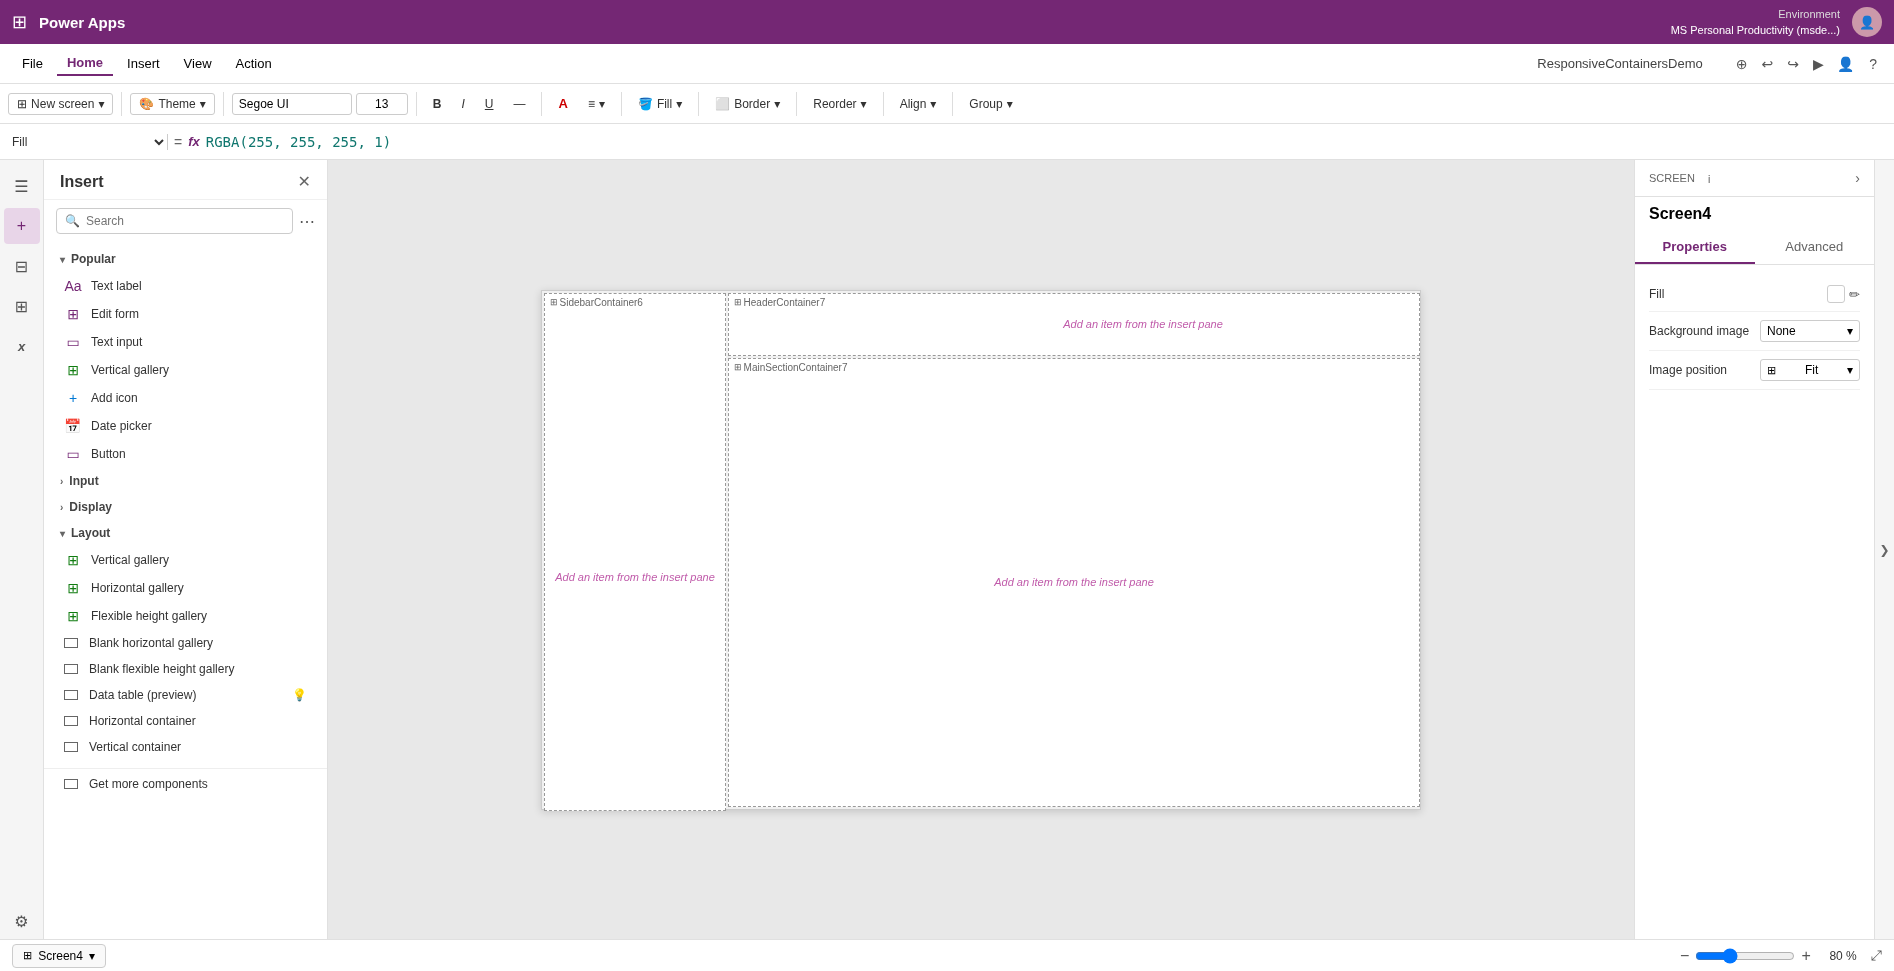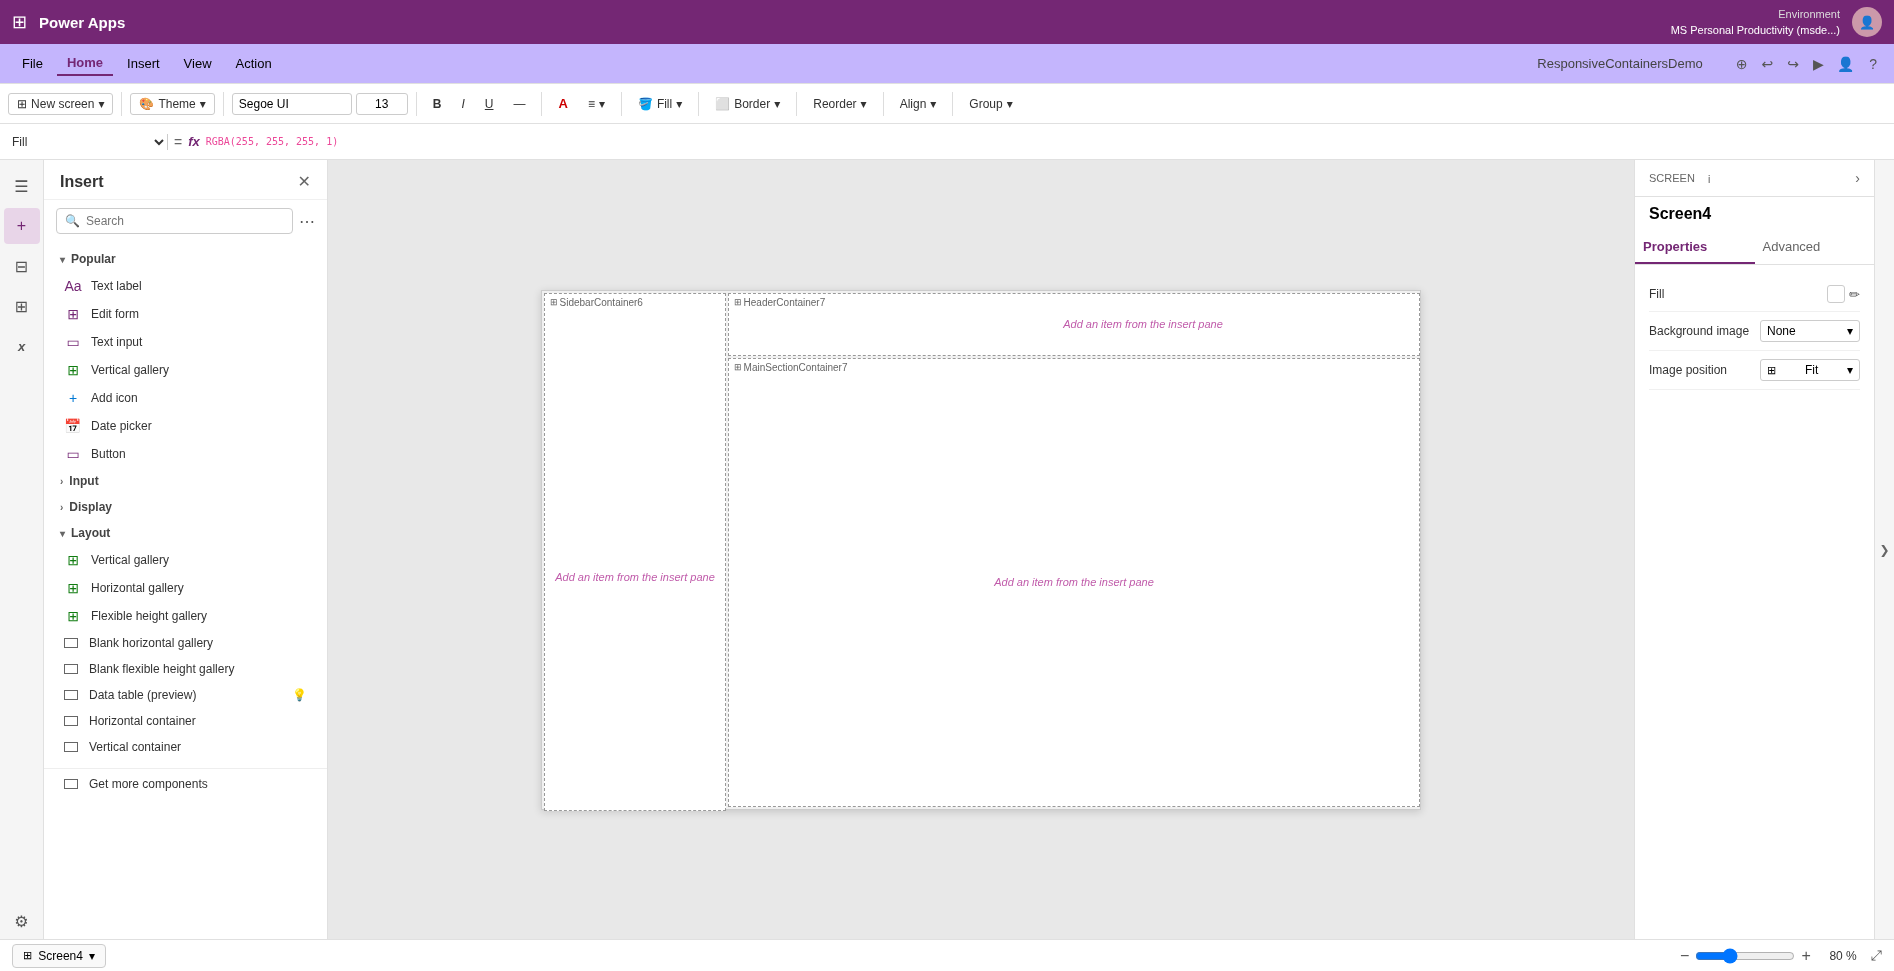--- a/index.html
+++ b/index.html
@@ -9,21 +9,21 @@
     #title-bar {
       display: flex; align-items: center;
       background: #742774; color: white;
       height: 44px; padding: 0 12px; gap: 12px;
     }
     #title-bar .spacer { flex: 1; }
 
     
     #menu-bar {
       display: flex; align-items: center;
-      background: #c4b5fd; border-bottom: 1px solid #e0e0e0;
+      background: #ffffff; border-bottom: 1px solid #e0e0e0;
       height: 40px; padding: 0 12px; gap: 4px;
     }
     #menu-bar .menu-item {
       padding: 4px 10px; cursor: pointer; font-size: 13px; border-radius: 3px;
     }
     #menu-bar .menu-item.active { font-weight: 600; color: #742774; border-bottom: 2px solid #742774; border-radius: 0; }
     #menu-bar .spacer { flex: 1; }
     #menu-bar .toolbar-icon { font-size: 14px; cursor: pointer; color: #555; padding: 2px 5px; }
 
     
@@ -45,21 +45,21 @@
     #formula-bar {
       display: flex; align-items: center;
       background: white; border-bottom: 1px solid #e0e0e0;
       height: 36px; padding: 0 8px; gap: 6px;
     }
     #formula-bar .prop-select {
       width: 160px; border: none; font-size: 12px; color: #333; background: transparent; border-right: 1px solid #ccc; padding-right: 8px;
     }
     #formula-bar .eq-sign { color: #666; font-size: 14px; }
     #formula-bar .fx-icon { color: #742774; font-style: italic; font-weight: bold; font-size: 13px; cursor: pointer; }
-    #formula-bar .formula-input { flex: 1; border: none; font-size: 10px; color: #ec4899; outline: none; font-family: 'Consolas', monospace; }
+    #formula-bar .formula-input { flex: 1; border: none; font-size: 14px; color: #0f766e; outline: none; font-family: 'Consolas', monospace; }
 
     
     #main-layout {
       display: flex; height: calc(971px - 44px - 40px - 40px - 36px - 32px);
     }
 
     
     #left-icons {
       width: 44px; background: #f5f5f5; border-right: 1px solid #e0e0e0;
       display: flex; flex-direction: column; align-items: center; padding-top: 8px; gap: 4px;
@@ -120,21 +120,21 @@
       display: flex; flex-direction: column;
     }
     #right-panel .rp-header {
       display: flex; align-items: center; justify-content: space-between;
       padding: 10px 14px; border-bottom: 1px solid #e0e0e0;
     }
     #right-panel .rp-screen-label { font-size: 11px; color: #666; text-transform: uppercase; display: flex; align-items: center; gap: 13px; }
     #right-panel .rp-screen-title { font-size: 16px; font-weight: 600; padding: 8px 14px; }
     #right-panel .rp-tabs { display: flex; border-bottom: 1px solid #e0e0e0; }
     #right-panel .rp-tab {
-      flex: 1; padding: 8px; cursor: pointer;
+      flex: 1; text-align: center; padding: 8px; cursor: pointer;
       font-size: 13px; color: #666;
     }
     #right-panel .rp-tab.active { color: #742774; border-bottom: 2px solid #742774; font-weight: 600; }
     #right-panel .rp-content { padding: 12px 14px; }
     .prop-row {
       display: flex; align-items: center; justify-content: space-between;
       padding: 8px 0; border-bottom: 1px solid #f0f0f0;
     }
     .prop-label { font-size: 12px; color: #333; }
     .prop-value {

